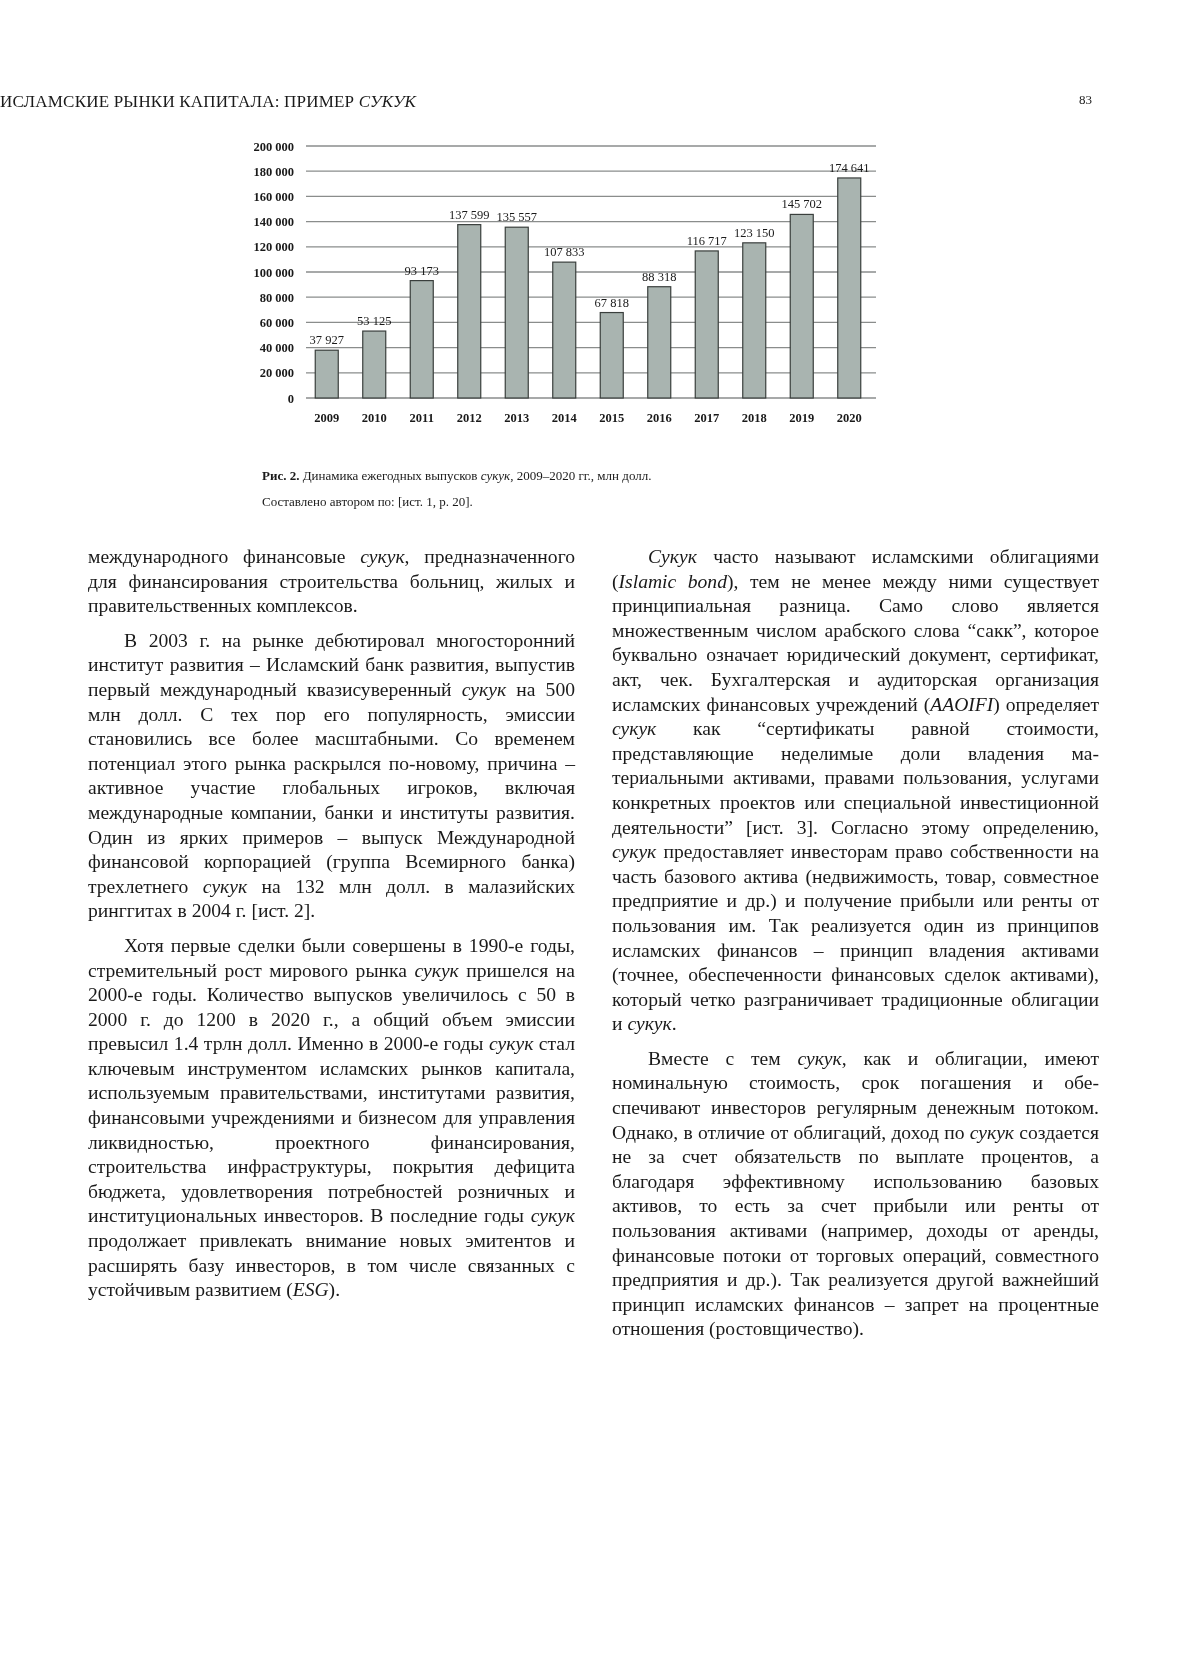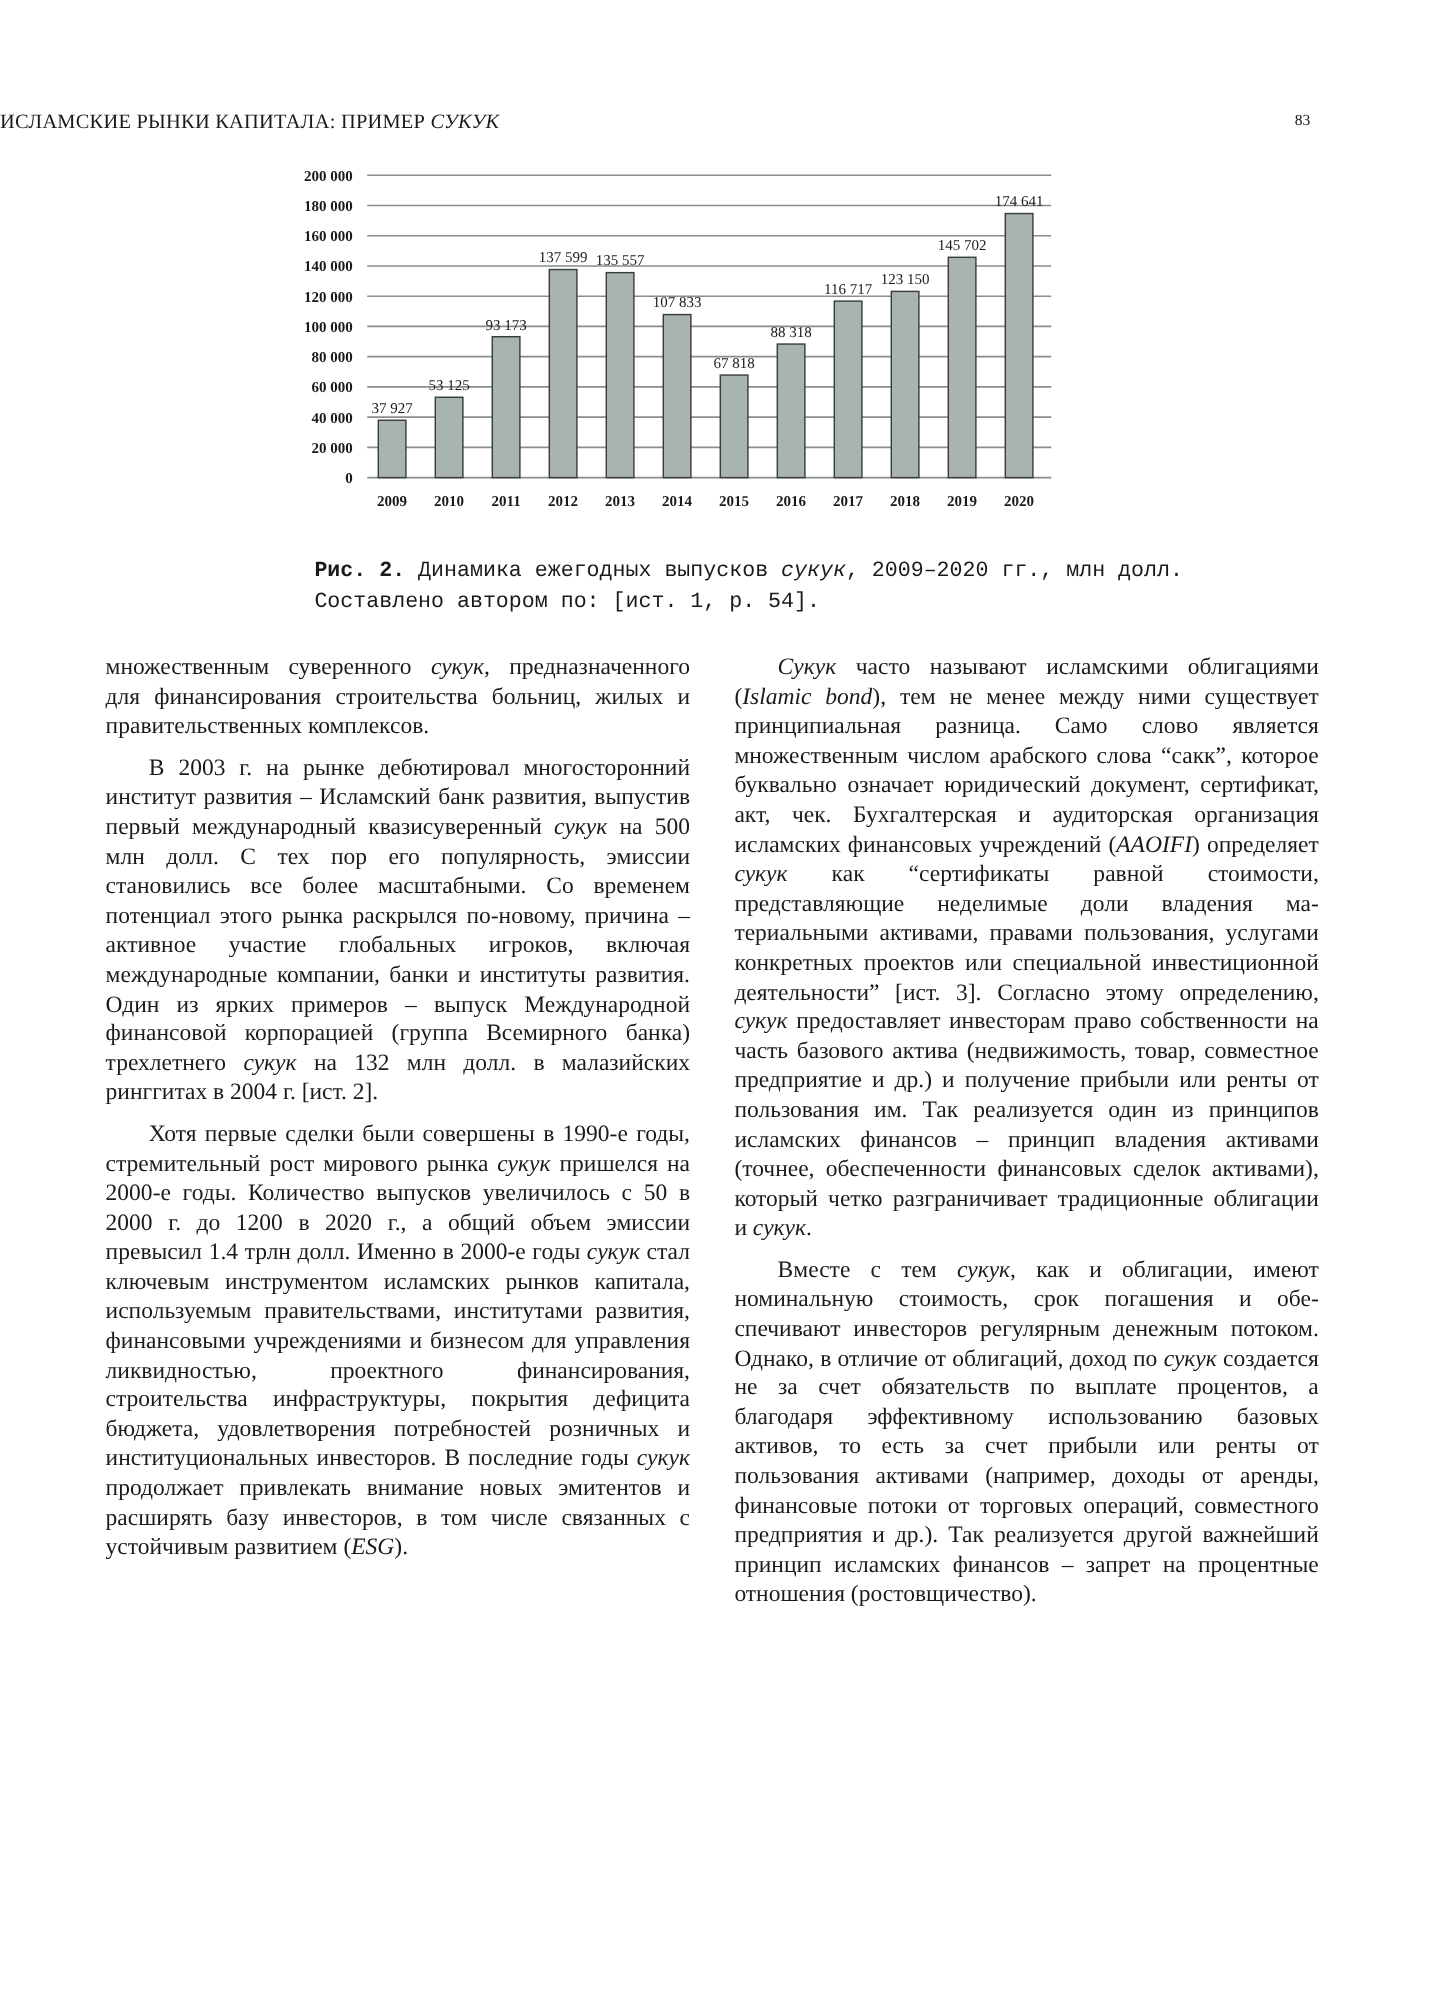--- a/index.html
+++ b/index.html
@@ -7,21 +7,21 @@
          font-family: "Liberation Serif", "DejaVu Serif", serif; color: #1a1a1a; }
   .running-head { position: absolute; top: 92px; left: 0; width: 1200px; }
   .running-title { position: absolute; left: 0; width: 1200px; text-align: left;
                    font-size: 17px; letter-spacing: 0.2px; top: 0; }
   .running-title i { font-style: italic; }
   .page-num { position: absolute; right: 108px; top: 0; font-size: 13px; }
 
   #chart { position: absolute; left: 240px; top: 138px; width: 680px; height: 310px; }
   #chart text { font-family: "Liberation Serif", "DejaVu Serif", serif; }
 
-  .caption { position: absolute; left: 262px; top: 463px; font-size: 18px; line-height: 26px; font-family: Liberation Mono, monospace; }
+  .caption { position: absolute; left: 262px; top: 463px; font-size: 13px; line-height: 26px; }
   .caption b { font-weight: bold; }
 
   .col { position: absolute; top: 545px; width: 487px; font-size: 19.6px; line-height: 24.6px;
          text-align: justify; hyphens: manual; }
   .col.left { left: 88px; }
   .col.right { left: 612px; }
   .col p { margin: 0 0 10px 0; }
   .col p.indent { text-indent: 36px; }
   .col i { font-style: italic; }
 
@@ -102,25 +102,25 @@
       <text x="419.25" y="284" text-anchor="middle" font-size="12.5" font-weight="bold" fill="#1a1a1a">2016</text>
       <text x="466.75" y="284" text-anchor="middle" font-size="12.5" font-weight="bold" fill="#1a1a1a">2017</text>
       <text x="514.25" y="284" text-anchor="middle" font-size="12.5" font-weight="bold" fill="#1a1a1a">2018</text>
       <text x="561.75" y="284" text-anchor="middle" font-size="12.5" font-weight="bold" fill="#1a1a1a">2019</text>
       <text x="609.25" y="284" text-anchor="middle" font-size="12.5" font-weight="bold" fill="#1a1a1a">2020</text>
     </g>
 </svg>
 
 <div class="caption">
   <div><b>Рис. 2.</b><span> Динамика ежегодных выпусков </span><i>сукук</i><span>, 2009–2020 гг., млн долл.</span></div>
-  <div>Составлено автором по: [ист. 1, p. 54].</div>
+  <div>Составлено автором по: [ист. 1, p. 20].</div>
 </div>
 
 <div class="col left" id="col-left">
-    <p><span>множественным суверенного </span><i>сукук</i><span>, предна­значенного для финансирования строительства больниц, жилых и правительственных комплек­сов.</span></p>
+    <p><span>международного финансовые </span><i>сукук</i><span>, предна­значенного для финансирования строительства больниц, жилых и правительственных комплек­сов.</span></p>
     <p class="indent"><span>В 2003 г. на рынке дебютировал многосто­ронний институт развития – Исламский банк развития, выпустив первый международный квазисуверенный </span><i>сукук</i><span> на 500 млн долл. С тех пор его популярность, эмиссии становились все более масштабными. Со временем потенциал этого рынка раскрылся по-новому, причина – активное участие глобальных игроков, включая международные компании, банки и институты развития. Один из ярких примеров – выпуск Международной финансовой корпорацией (группа Всемирного банка) трехлетнего </span><i>сукук</i><span> на 132 млн долл. в малазийских ринггитах в 2004 г. [ист. 2].</span></p>
     <p class="indent"><span>Хотя первые сделки были совершены в 1990-е годы, стремительный рост мирового рынка </span><i>сукук</i><span> пришелся на 2000-е годы. Коли­чество выпусков увеличилось с 50 в 2000 г. до 1200 в 2020 г., а общий объем эмиссии превысил 1.4 трлн долл. Именно в 2000-е годы </span><i>сукук</i><span> стал ключевым инструментом исламских рынков капитала, используемым правительствами, ин­ститутами развития, финансовыми учреждени­ями и бизнесом для управления ликвидностью, проектного финансирования, строительства инфраструктуры, покрытия дефицита бюдже­та, удовлетворения потребностей розничных и институциональных инвесторов. В послед­ние годы </span><i>сукук</i><span> продолжает привлекать внима­ние новых эмитентов и расширять базу инве­сторов, в том числе связанных с устойчивым развитием (</span><i>ESG</i><span>).</span></p>
   </div>
 <div class="col right" id="col-right">
     <p class="indent"><i>Сукук</i><span> часто называют исламскими облигаци­ями (</span><i>Islamic bond</i><span>), тем не менее между ними су­ществует принципиальная разница. Само слово является множественным числом арабского сло­ва “сакк”, которое буквально означает юриди­ческий документ, сертификат, акт, чек. Бухгал­терская и аудиторская организация исламских финансовых учреждений (</span><i>AAOIFI</i><span>) определя­ет </span><i>сукук</i><span> как “сертификаты равной стоимости, представляющие неделимые доли владения ма­териальными активами, правами пользования, услугами конкретных проектов или специаль­ной инвестиционной деятельности” [ист. 3]. Со­гласно этому определению, </span><i>сукук</i><span> предоставляет инвесторам право собственности на часть базо­вого актива (недвижимость, товар, совместное предприятие и др.) и получение прибыли или ренты от пользования им. Так реализуется один из принципов исламских финансов – принцип владения активами (точнее, обеспеченности финансовых сделок активами), который чет­ко разграничивает традиционные облигации и </span><i>сукук</i><span>.</span></p>
     <p class="indent"><span>Вместе с тем </span><i>сукук</i><span>, как и облигации, имеют номинальную стоимость, срок погашения и обе­спечивают инвесторов регулярным денежным потоком. Однако, в отличие от облигаций, до­ход по </span><i>сукук</i><span> создается не за счет обязательств по выплате процентов, а благодаря эффективному использованию базовых активов, то есть за счет прибыли или ренты от пользования активами (например, доходы от аренды, финансовые по­токи от торговых операций, совместного пред­приятия и др.). Так реализуется другой важней­ший принцип исламских финансов – запрет на процентные отношения (ростовщичество).</span></p>
   </div>
 
 <div class="footer">
 </div>

